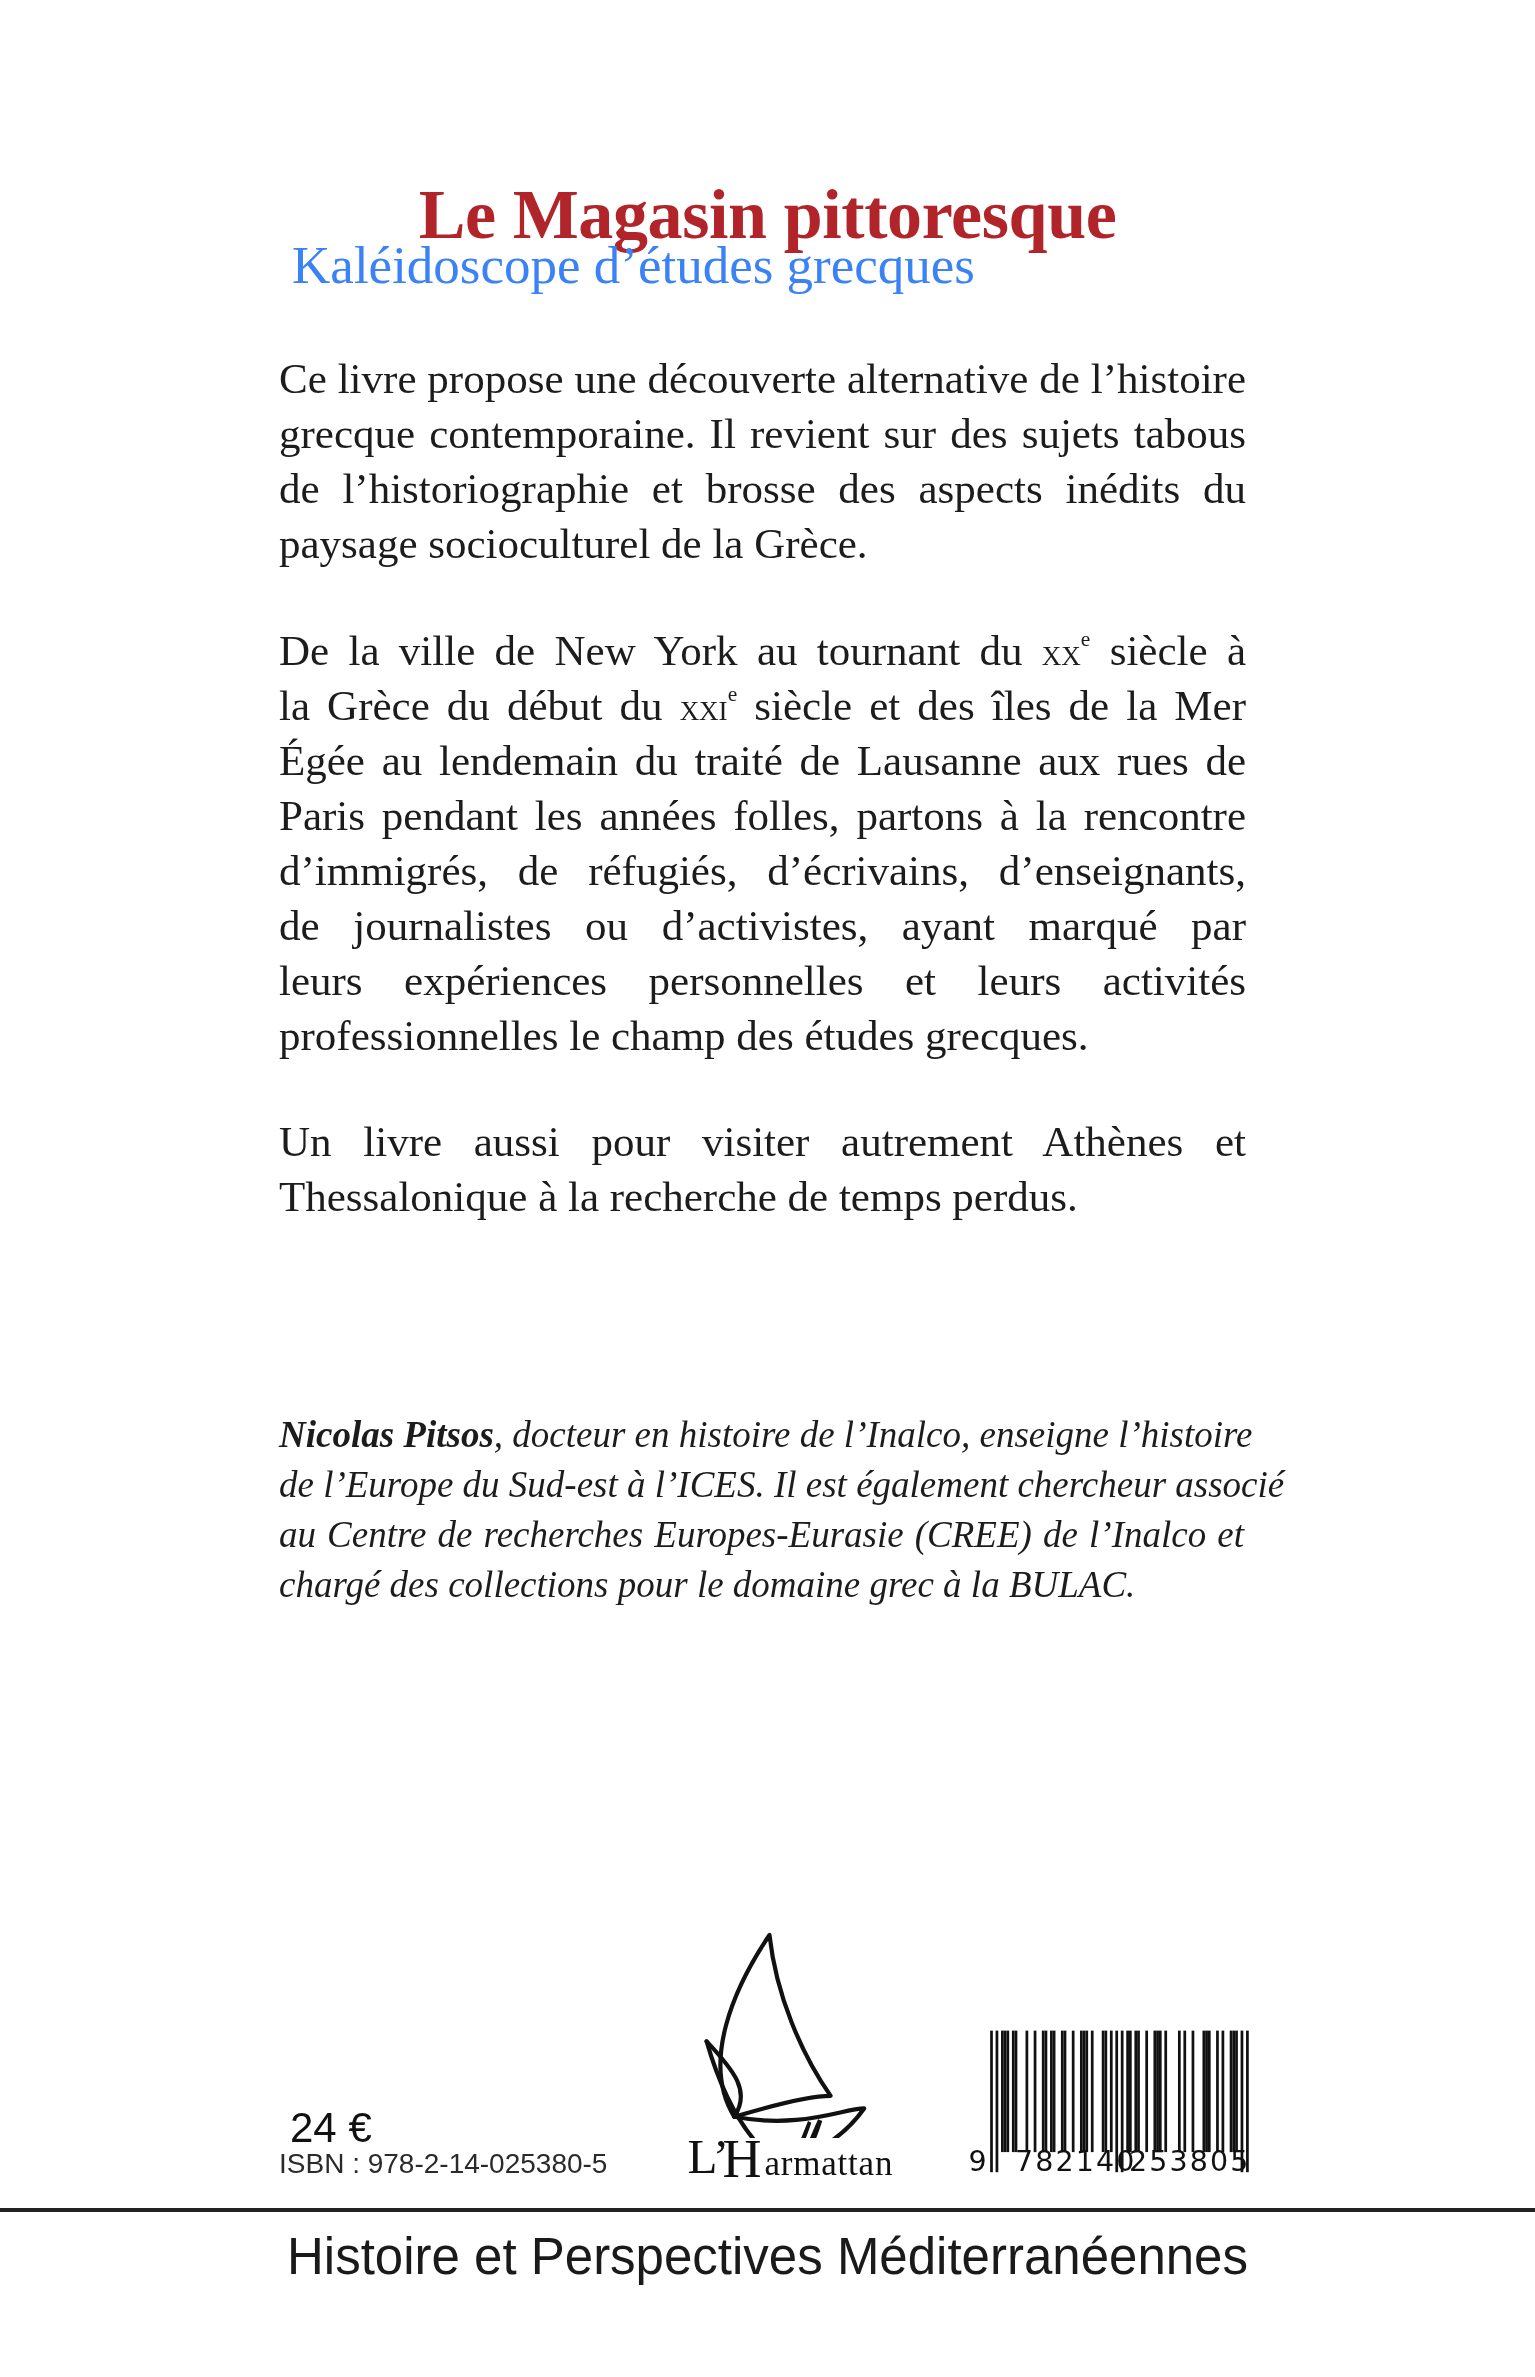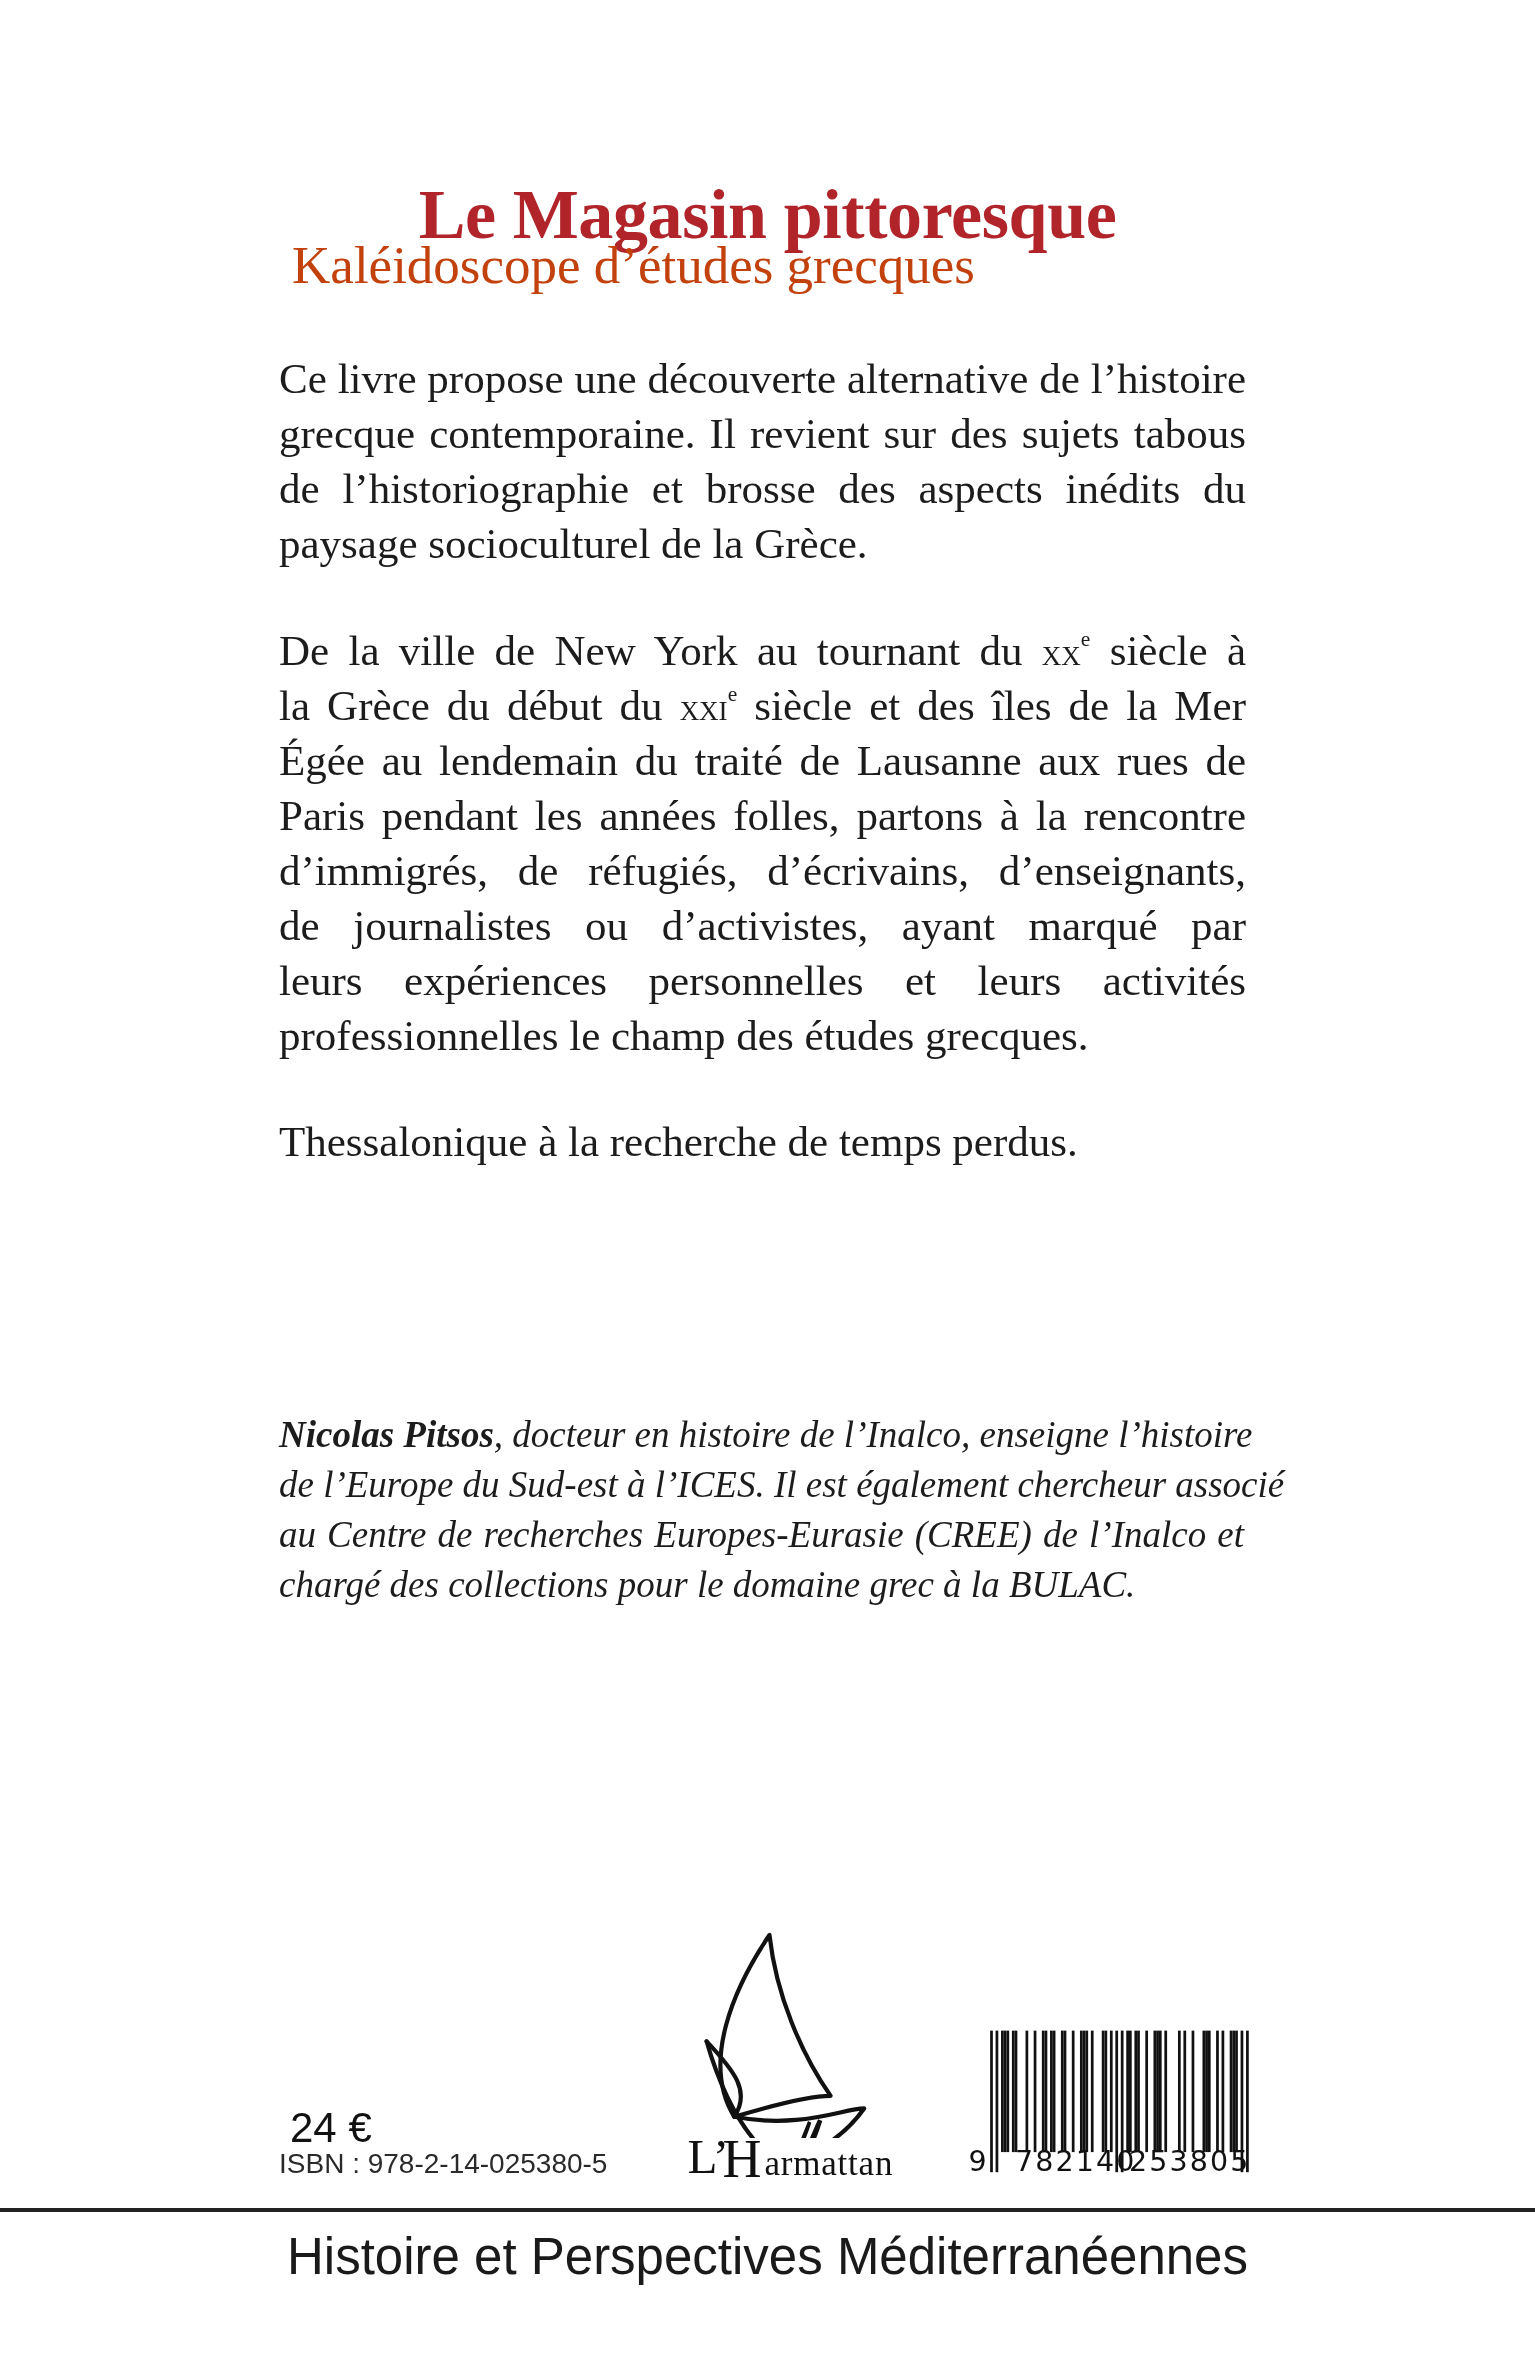--- a/index.html
+++ b/index.html
@@ -7,21 +7,21 @@
   .serif { font-family: "Liberation Serif", "DejaVu Serif", serif; }
   .sans { font-family: "Liberation Sans", "DejaVu Sans", sans-serif; }
 
   .title {
     position: absolute; left: 0; width: 1535px; top: 126px;
     text-align: center; font-size: 70px; font-weight: bold; color: #b0242a;
     line-height: 84px; letter-spacing: -0.4px;
   }
   .subtitle {
     position: absolute; left: 0; width: 1267px; top: 232px;
-    text-align: center; font-size: 53px; color: #c2410c; line-height: 67px;
+    text-align: center; font-size: 53px; color: #3b82f6; line-height: 67px;
   }
 
   .para { position: absolute; left: 279px; width: 967px; font-size: 43px; }
   .para .line {
     display: block; height: 55px; line-height: 55px; white-space: nowrap;
     text-align: justify; text-align-last: justify;
   }
   .para .line.last { text-align-last: left; }
   .para .line > span { display: inline; }
   .sc { font-variant: small-caps; font-size: 0.9em; }
@@ -71,20 +71,21 @@
     <span class="line"><span>la Grèce du début du </span><span class="sc">xxi</span><sup class="ord">e</sup><span> siècle et des îles de la Mer</span></span>
     <span class="line">Égée au lendemain du traité de Lausanne aux rues de</span>
     <span class="line">Paris pendant les années folles, partons à la rencontre</span>
     <span class="line">d’immigrés, de réfugiés, d’écrivains, d’enseignants,</span>
     <span class="line">de journalistes ou d’activistes, ayant marqué par</span>
     <span class="line">leurs expériences personnelles et leurs activités</span>
     <span class="line last">professionnelles le champ des études grecques.</span>
   </div>
 
   <div class="para p3 serif">
+    <span class="line">Un livre aussi pour visiter autrement Athènes et</span>
     <span class="line last">Thessalonique à la recherche de temps perdus.</span>
   </div>
 
   <div class="bio serif">
     <span class="line"><span class="author">Nicolas Pitsos</span><span>, docteur en histoire de l’Inalco, enseigne l’histoire</span></span>
     <span class="line">de l’Europe du Sud-est à l’ICES. Il est également chercheur associé</span>
     <span class="line">au Centre de recherches Europes-Eurasie (CREE) de l’Inalco et</span>
     <span class="line last">chargé des collections pour le domaine grec à la BULAC.</span>
   </div>
 

